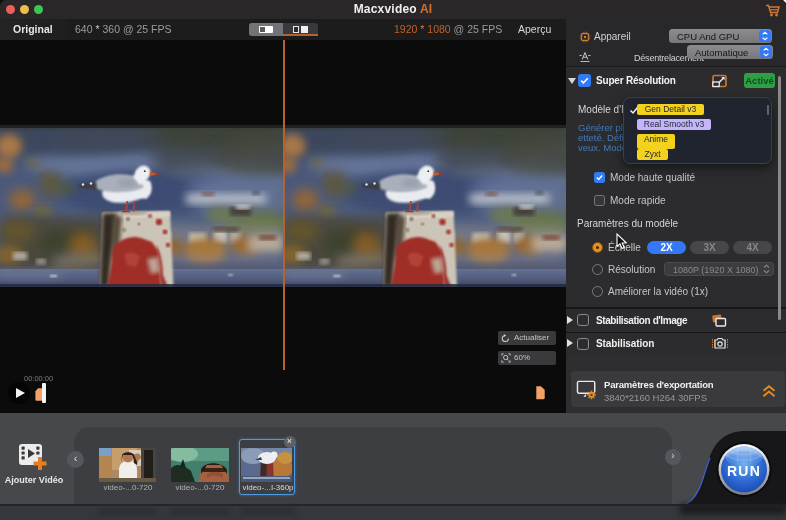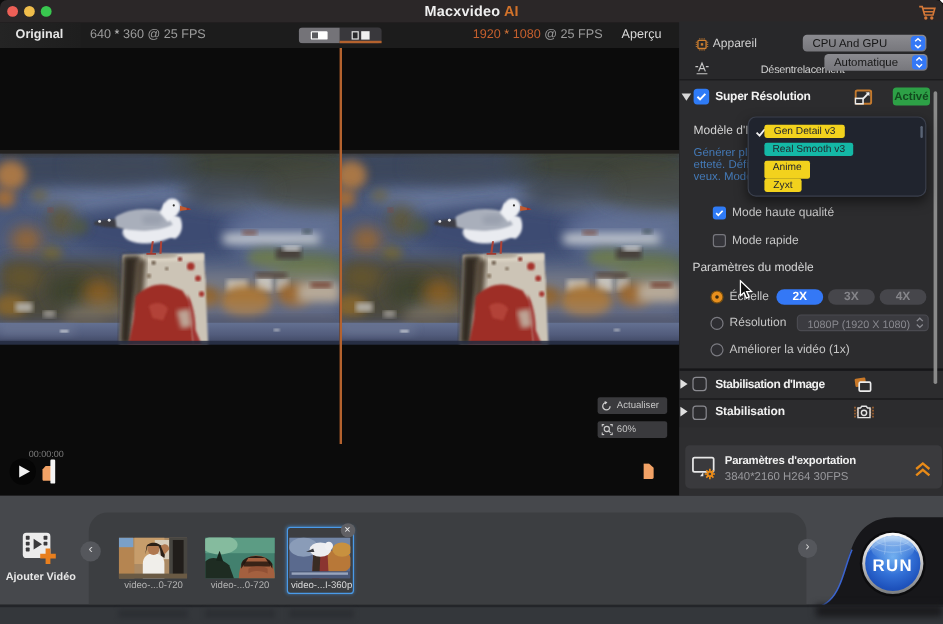--- a/index.html
+++ b/index.html
@@ -357,21 +357,21 @@
       <path d="M2.5,12.2 L8,7.6 L13.5,12.2" fill="none" stroke="#e88a18" stroke-width="2"></path>
     </svg>
 
     <div class="abs" style="left:211.5px; top:58px; width:3.5px; height:244px; background:#8a8a8a; border-radius:2px;"></div>
 
     <div class="abs" style="left:56.5px; top:78.5px; width:149px; height:67px; background:#20242e; border:1px solid #3a3f4c; border-radius:7px; box-shadow:0 4px 10px rgba(0,0,0,0.5);">
       <svg width="10" height="9" viewBox="0 0 10 9" style="position:absolute;left:5px;top:8px;">
         <path d="M1.5,4.5 L4,7 L8.5,1.5" fill="none" stroke="#f0f0f0" stroke-width="1.5"></path>
       </svg>
       <div class="abs" style="left:13.5px; top:6.5px; width:67px; height:11px; background:#f2d21d; border-radius:2px; color:#23272e; font-size:8.5px; text-align:center; line-height:11px;">Gen Detail v3</div>
-      <div class="abs" style="left:13.5px; top:21.5px; width:74px; height:11px; background:#14b8a6; border-radius:2px; color:#23272e; font-size:8.5px; text-align:center; line-height:11px;">Real Smooth v3</div>
+      <div class="abs" style="left:13.5px; top:21.5px; width:74px; height:11px; background:#c4b5fd; border-radius:2px; color:#23272e; font-size:8.5px; text-align:center; line-height:11px;">Real Smooth v3</div>
       <div class="abs" style="left:13.5px; top:36.5px; width:38px; height:15px; background:#f2d21d; border-radius:2px; color:#23272e; font-size:8.5px; text-align:center; line-height:11px;">Anime</div>
       <div class="abs" style="left:13.5px; top:51px; width:31px; height:11px; background:#f2d21d; border-radius:2px; color:#23272e; font-size:8.5px; text-align:center; line-height:11px;">Zyxt</div>
       <div class="abs" style="right:1.5px; top:7px; width:2.5px; height:10px; background:#5a6475; border-radius:1px;"></div>
     </div>
   </div>
 
   <svg width="12" height="18" viewBox="0 0 12 18" style="position:absolute;left:616px;top:233px;z-index:50;">
     <path d="M1,1 L1,13.5 L4,10.8 L6,15.5 L8.2,14.5 L6.2,10 L10.2,9.8 Z" fill="#111" stroke="#fff" stroke-width="1.1"></path>
   </svg>
 

